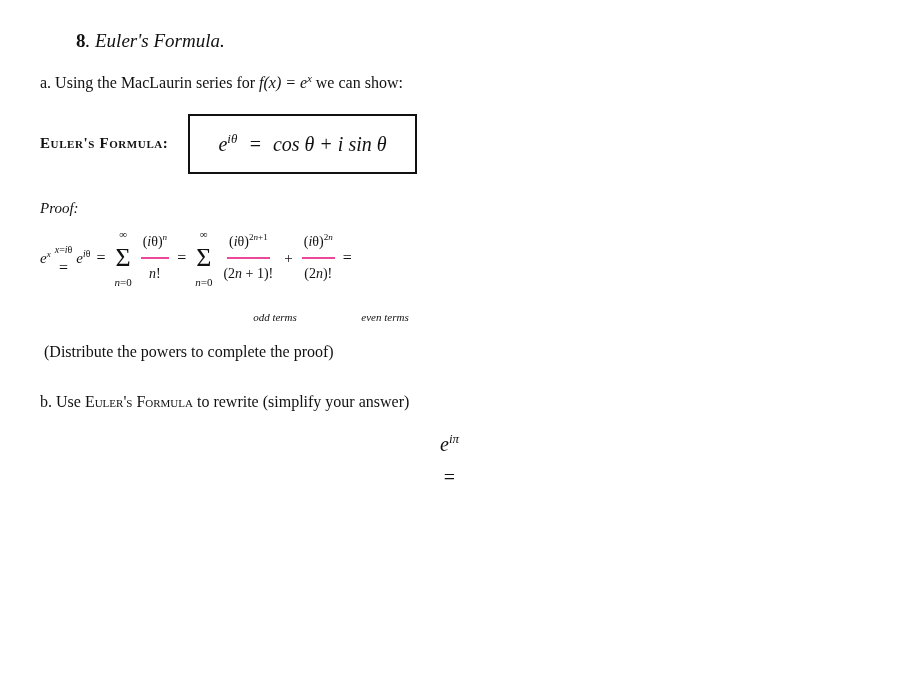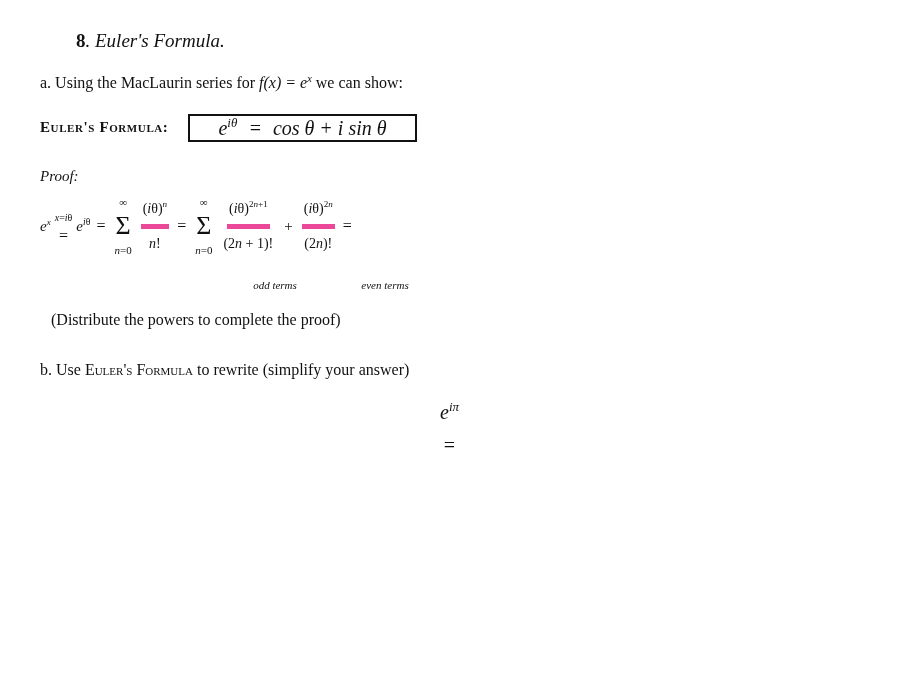--- a/index.html
+++ b/index.html
@@ -40,21 +40,21 @@
       font-variant: small-caps;
       font-size: 15px;
       letter-spacing: 0.04em;
       white-space: nowrap;
       font-weight: bold;
     }
 
     .formula-box {
       display: inline-block;
       border: 2px solid #111;
-      padding: 0 28px;
+      padding: 16px 28px;
       font-size: 20px;
       background: #fff;
       min-width: 220px;
       text-align: center;
     }
 
     .proof-section {
       margin: 10px 0 30px 0;
       font-size: 15px;
       display: flex;
@@ -73,21 +73,21 @@
     }
 
     .frac {
       display: inline-flex;
       flex-direction: column;
       align-items: center;
       vertical-align: middle;
       margin: 0 2px;
     }
     .frac .numer {
-      border-bottom: 5px solid #ec4899;
+      border-bottom: 2px solid #ec4899;
       padding: 0 2px 1px 2px;
       font-size: 14px;
     }
     .frac .denom {
       padding: 1px 2px 0 2px;
       font-size: 14px;
     }
 
     .sum-block {
       display: inline-flex;
@@ -107,21 +107,21 @@
     .sum-bottom {
       font-size: 11px;
     }
 
     sup {
       font-size: 0.65em;
       vertical-align: super;
     }
 
     .distribute-note {
-      margin: 10px 0 28px 11px;
+      margin: 10px 0 28px 4px;
       font-size: 16px;
     }
 
     .part-b {
       font-size: 16px;
       margin-bottom: 16px;
       line-height: 1.6;
     }
 
     .part-b-math {

